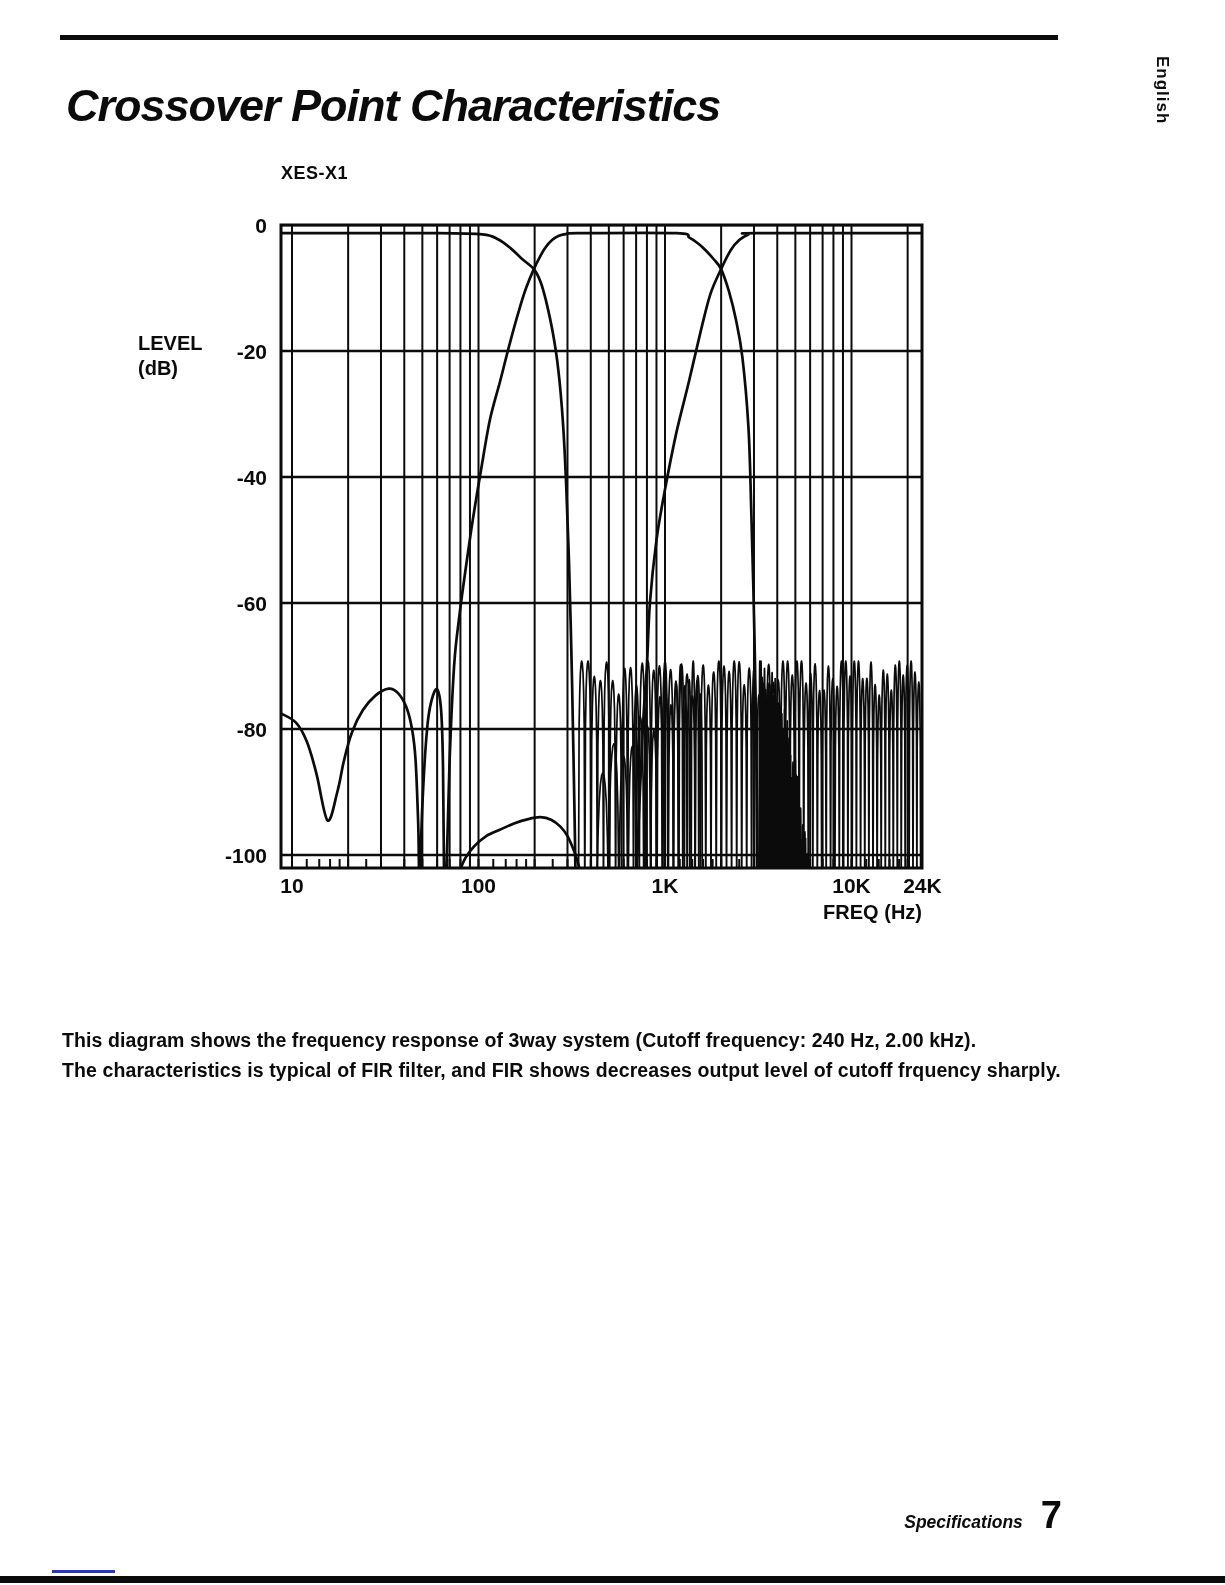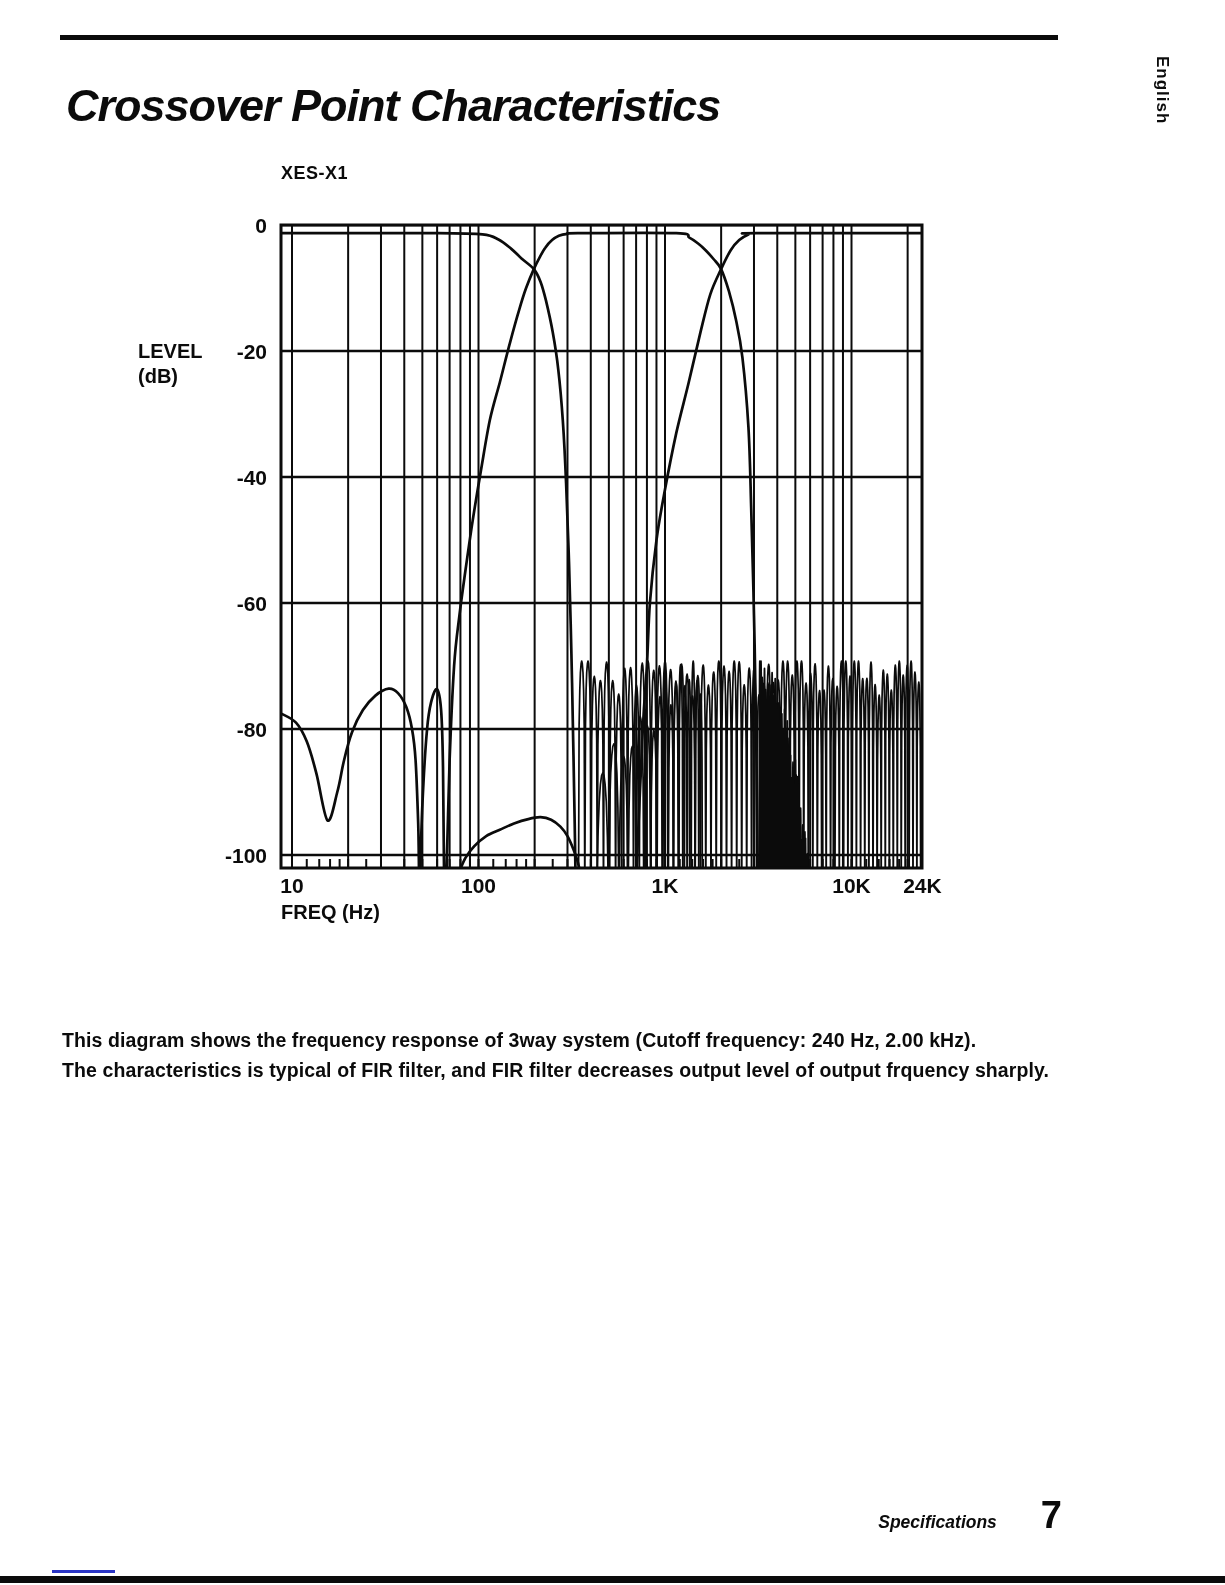--- a/index.html
+++ b/index.html
@@ -6,29 +6,29 @@
   body{width:1225px;height:1585px;position:relative;overflow:hidden;
        font-family:"Liberation Sans",sans-serif;color:#0b0b0b;}
   .abs{position:absolute;}
   .top-rule{left:60px;top:35px;width:998px;height:5px;background:#0b0b0b;}
   .page-title{left:60px;top:50px;font-size:45px;font-weight:bold;font-style:italic;
               letter-spacing:-1px;white-space:nowrap;margin-left:6px;}
   .lang-tab{left:1152px;top:56px;writing-mode:vertical-rl;font-size:17px;font-weight:bold;
             letter-spacing:1px;}
   .chart-title{left:281px;top:163px;width:641px;font-size:18px;
                font-weight:bold;letter-spacing:.5px;}
-  .y-axis-label{left:138px;top:331px;font-size:20px;font-weight:bold;line-height:25px;margin-top:8px;}
-  .x-axis-label{left:281px;top:901px;width:641px;text-align:left;font-size:20px;
+  .y-axis-label{left:138px;top:331px;font-size:20px;font-weight:bold;line-height:25px;}
+  .x-axis-label{left:281px;top:901px;width:641px;text-align:right;font-size:20px;
                 font-weight:bold;}
   #chart-svg{left:0;top:0;}
   #chart-svg text{font-family:"Liberation Sans",sans-serif;font-weight:bold;fill:#0b0b0b;
                   font-size:21px;}
   .caption{left:62px;top:1005px;font-size:19.5px;font-weight:bold;line-height:30px;
            white-space:nowrap;letter-spacing:.1px;}
-  .footer{right:163px;top:1494px;display:flex;align-items:baseline;gap:44px;}
+  .footer{right:163px;top:1494px;display:flex;align-items:baseline;gap:18px;}
   .footer-section{font-size:17.5px;font-weight:bold;font-style:italic;}
   .footer-page{font-size:38px;font-weight:bold;}
   .bottom-bar{left:0;top:1576px;width:1225px;height:7px;background:#0b0b0b;}
   .blue-mark{left:52px;top:1570px;width:63px;height:3px;background:#2b35c4;}
 </style>
 </head>
 <body>
 
 <div class="abs top-rule"></div>
 
@@ -162,21 +162,21 @@
       <text x="665" y="893" text-anchor="middle">1K</text>
       <text x="851.5" y="893" text-anchor="middle">10K</text>
       <text x="922.4093965792146" y="893" text-anchor="middle">24K</text>
     </svg>
 
   <div class="abs x-axis-label">FREQ (Hz)</div>
 </section>
 
 <p class="abs caption">
   <span>This diagram shows the frequency response of 3way system (Cutoff frequency: 240 Hz, 2.00 kHz).</span><br>
-  <span>The characteristics is typical of FIR filter, and FIR filter decreases output level of output frquency sharply.</span>
+  <span>The characteristics is typical of FIR filter, and FIR shows decreases output level of cutoff frquency sharply.</span>
 </p>
 
 <div class="abs footer">
   <span class="footer-section">Specifications</span>
   <span class="footer-page">7</span>
 </div>
 
 <div class="abs bottom-bar"></div>
 <div class="abs blue-mark"></div>
 

